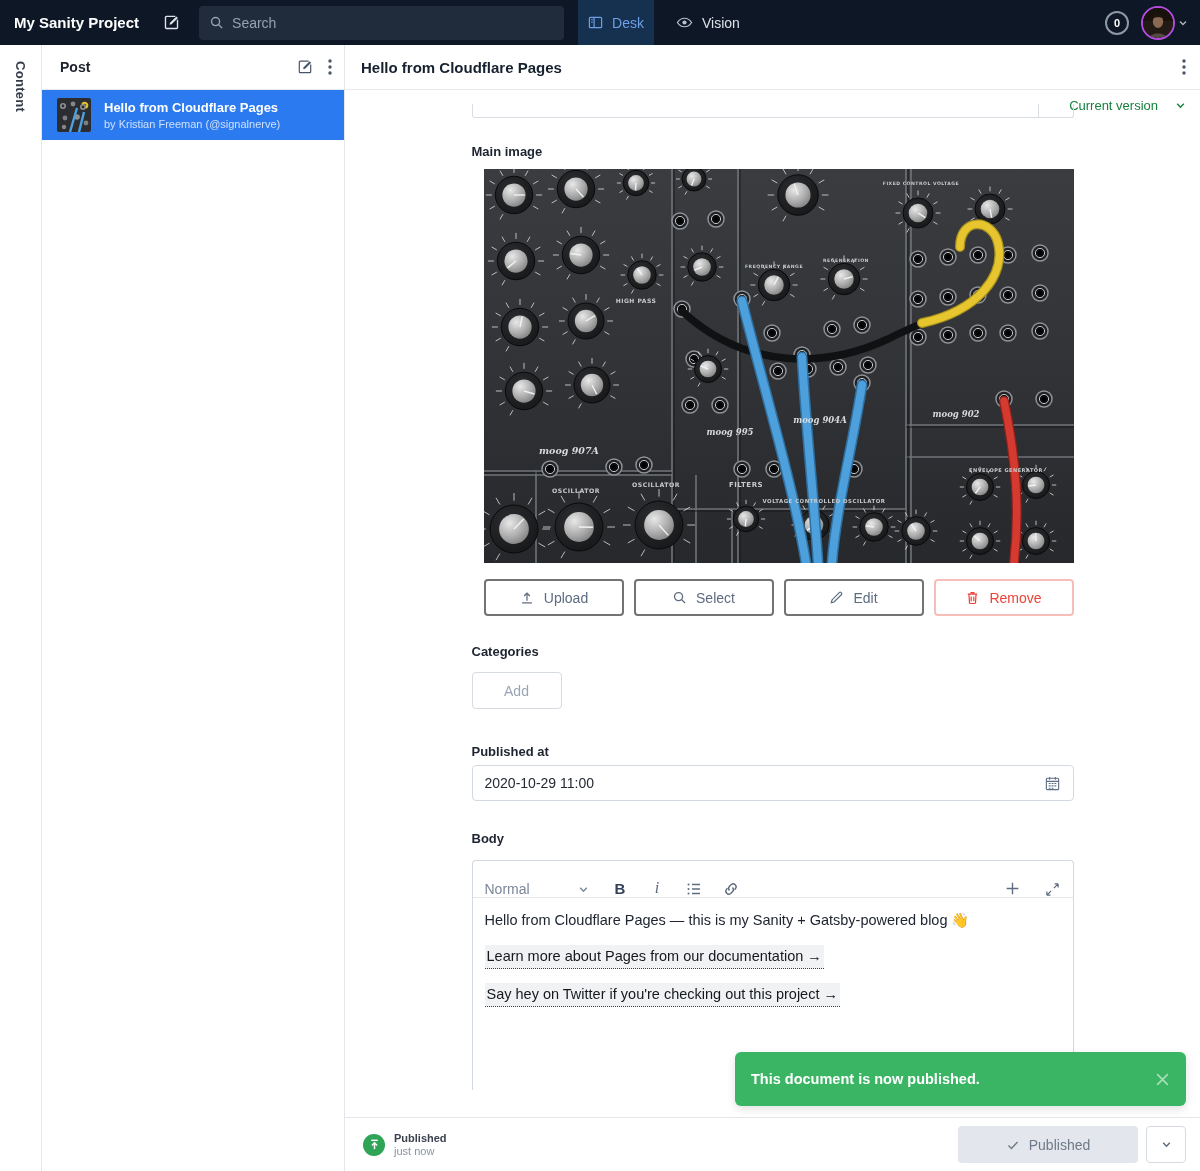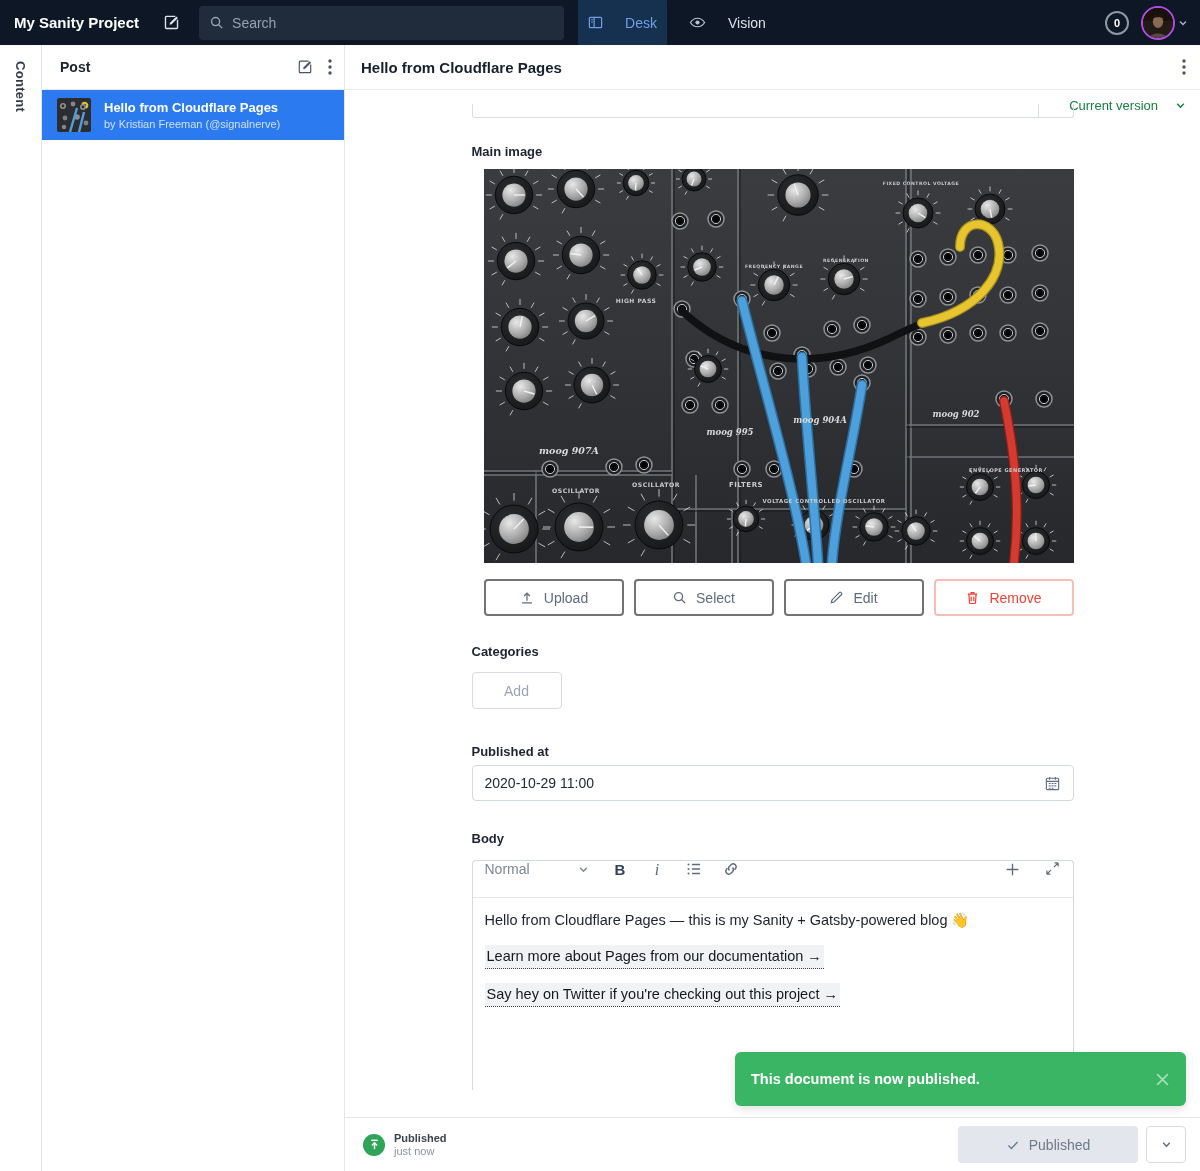--- a/index.html
+++ b/index.html
@@ -7,21 +7,21 @@
   body { font-family:"Liberation Sans", sans-serif; background:#fff; }
   .page { position:relative; width:1200px; height:1171px; overflow:hidden; background:#fff; }
 
   
   .topbar { height:45px; background:#0e1726; display:flex; align-items:center; padding:0 12px 0 14px; }
   .project-title { color:#fff; font-size:15px; font-weight:bold; margin-right:20px; white-space:nowrap; }
   .tb-iconbtn { width:24px; height:24px; display:flex; align-items:center; justify-content:center; color:#dfe5ec; cursor:pointer; margin-right:16px; }
   .searchbox { width:365px; height:29px; background:#202c3c; border-radius:4px; display:flex; align-items:center; padding:17px 10px; color:#96a1b1; }
   .searchbox input { background:transparent; border:none; outline:none; color:#cfd6df; font-size:14px; margin-left:8px; width:100%; font-family:"Liberation Sans", sans-serif; }
   .searchbox input::placeholder { color:#96a1b1; }
-  .tb-tab { display:flex; align-items:center; gap:22px; height:48px; padding:0 10px; border-radius:3px; font-size:14px; cursor:pointer; }
+  .tb-tab { display:flex; align-items:center; gap:9px; height:48px; padding:0 10px; border-radius:3px; font-size:14px; cursor:pointer; }
   .tb-tab.active { background:#16304f; color:#6f9fe6; margin-left:14px; }
   .tb-tab.plain { color:#dbe1e8; margin-left:12px; }
   .tb-spacer { flex:1; }
   .badge-circle { width:24px; height:24px; border-radius:50%; border:2px solid #8e98a4; color:#fff; font-size:11px; font-weight:bold; display:flex; align-items:center; justify-content:center; margin-right:12px; cursor:pointer; }
   .avatar-wrap { display:flex; align-items:center; gap:3px; cursor:pointer; }
   .avatar-ring { width:34px; height:34px; border-radius:50%; border:2px solid #b44be0; overflow:hidden; background:#1c1510; display:flex; }
 
   
   .app { display:flex; height:1126px; }
   .rail { width:42px; border-right:1px solid #e3e6ea; padding-top:16px; display:flex; justify-content:center; }
@@ -52,21 +52,21 @@
   .btn { flex:1; height:37px; border:2px solid #737373; border-radius:4px; background:#fff; display:flex; align-items:center; justify-content:center; gap:9px; font-size:14px; color:#5d6b80; cursor:pointer; font-family:"Liberation Sans", sans-serif; }
   .btn.danger { border-color:#f6beb8; color:#ee4236; }
   .cat-label { margin-top:28px; }
   .add-btn { margin-top:13px; width:90px; height:37px; border:1px solid #d6dbe1; border-radius:4px; background:#fff; font-size:14px; color:#9aa4b2; cursor:pointer; display:flex; align-items:center; justify-content:center; font-family:"Liberation Sans", sans-serif; }
   .pub-label { margin-top:35px; }
   .date-wrap { margin-top:6px; height:36px; border:1px solid #d3d9e0; border-radius:4px; display:flex; align-items:center; padding:12px 12px; }
   .date-wrap input { border:none; outline:none; flex:1; font-size:14px; color:#242a33; font-family:"Liberation Sans", sans-serif; }
   .cal-btn { color:#5f6e85; display:flex; cursor:pointer; }
   .body-label { margin-top:30px; }
   .editor { margin-top:14px; border:1px solid #d3d9e0; border-bottom:none; border-radius:4px 4px 0 0; height:230px; overflow:hidden; }
-  .ed-toolbar { height:37px; border-bottom:1px solid #e4e7eb; display:flex; align-items:flex-start; }
+  .ed-toolbar { height:37px; border-bottom:1px solid #e4e7eb; display:flex; align-items:flex-end; }
   .style-btn { width:128px; display:flex; align-items:center; justify-content:space-between; padding:0 12px; color:#7b8698; font-size:14px; cursor:pointer; }
   .vdiv { width:1px; background:#e4e7eb; }
   .fmt-btn { width:37px; display:flex; align-items:center; justify-content:center; color:#5f6c80; cursor:pointer; }
   .fmt-b { font-weight:bold; font-size:15px; color:#32405a; }
   .fmt-i { font-family:"Liberation Serif", serif; font-style:italic; font-size:16px; }
   .ed-spacer { flex:1; }
   .plus-btn { width:38px; font-size:19px; font-weight:300; }
   .expand-btn { width:40px; }
   .ed-content { padding:12px 12px 0; font-size:14.5px; color:#202631; line-height:1.45; }
   .ed-content p { margin:0 0 14px; }

